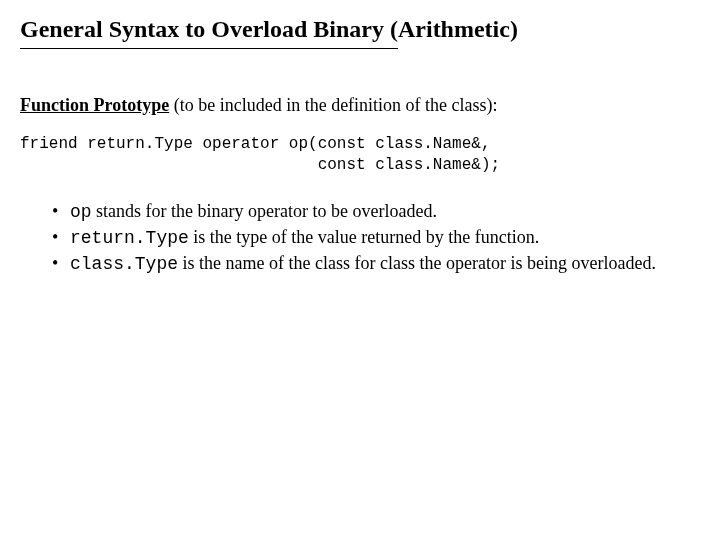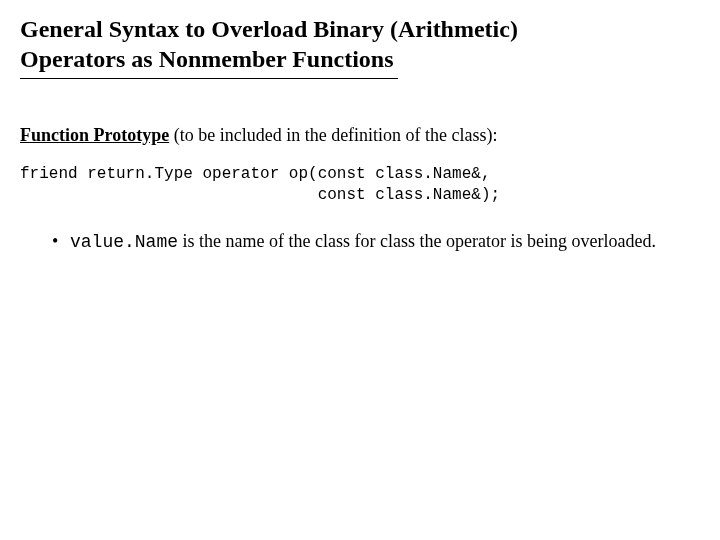--- a/index.html
+++ b/index.html
@@ -65,28 +65,33 @@
     }
     .mono {
       font-family: "Courier New", Courier, monospace;
     }
   </style>
 </head>
 <body>
 
 <div class="title">
   <div>General Syntax to Overload Binary (Arithmetic)</div>
-  <div>Operators as Nonmember Functions</div>
 </div>
 <div class="title-underline"></div>
 
 <div class="subheading-line">
   <span class="subheading-label">Function Prototype</span><span class="subheading-rest"> (to be included in the definition of the class):</span>
 </div>
 
 <div class="code-block"><span>friend return.Type operator op(const class.Name&amp;,</span>
 <span>                               const class.Name&amp;);</span></div>
 
 <ul class="bullets">
   <li>
-    <span class="mono">value.Name</span><span> is the name of the class for class the operator is being overloaded.</span>
+    <span class="mono">op</span><span> stands for the binary operator to be overloaded.</span>
+  </li>
+  <li>
+    <span class="mono">return.Type</span><span> is the type of the value returned by the function.</span>
+  </li>
+  <li>
+    <span class="mono">class.Type</span><span> is the name of the class for class the operator is being overloaded.</span>
   </li>
 </ul>
 
 </body></html>

